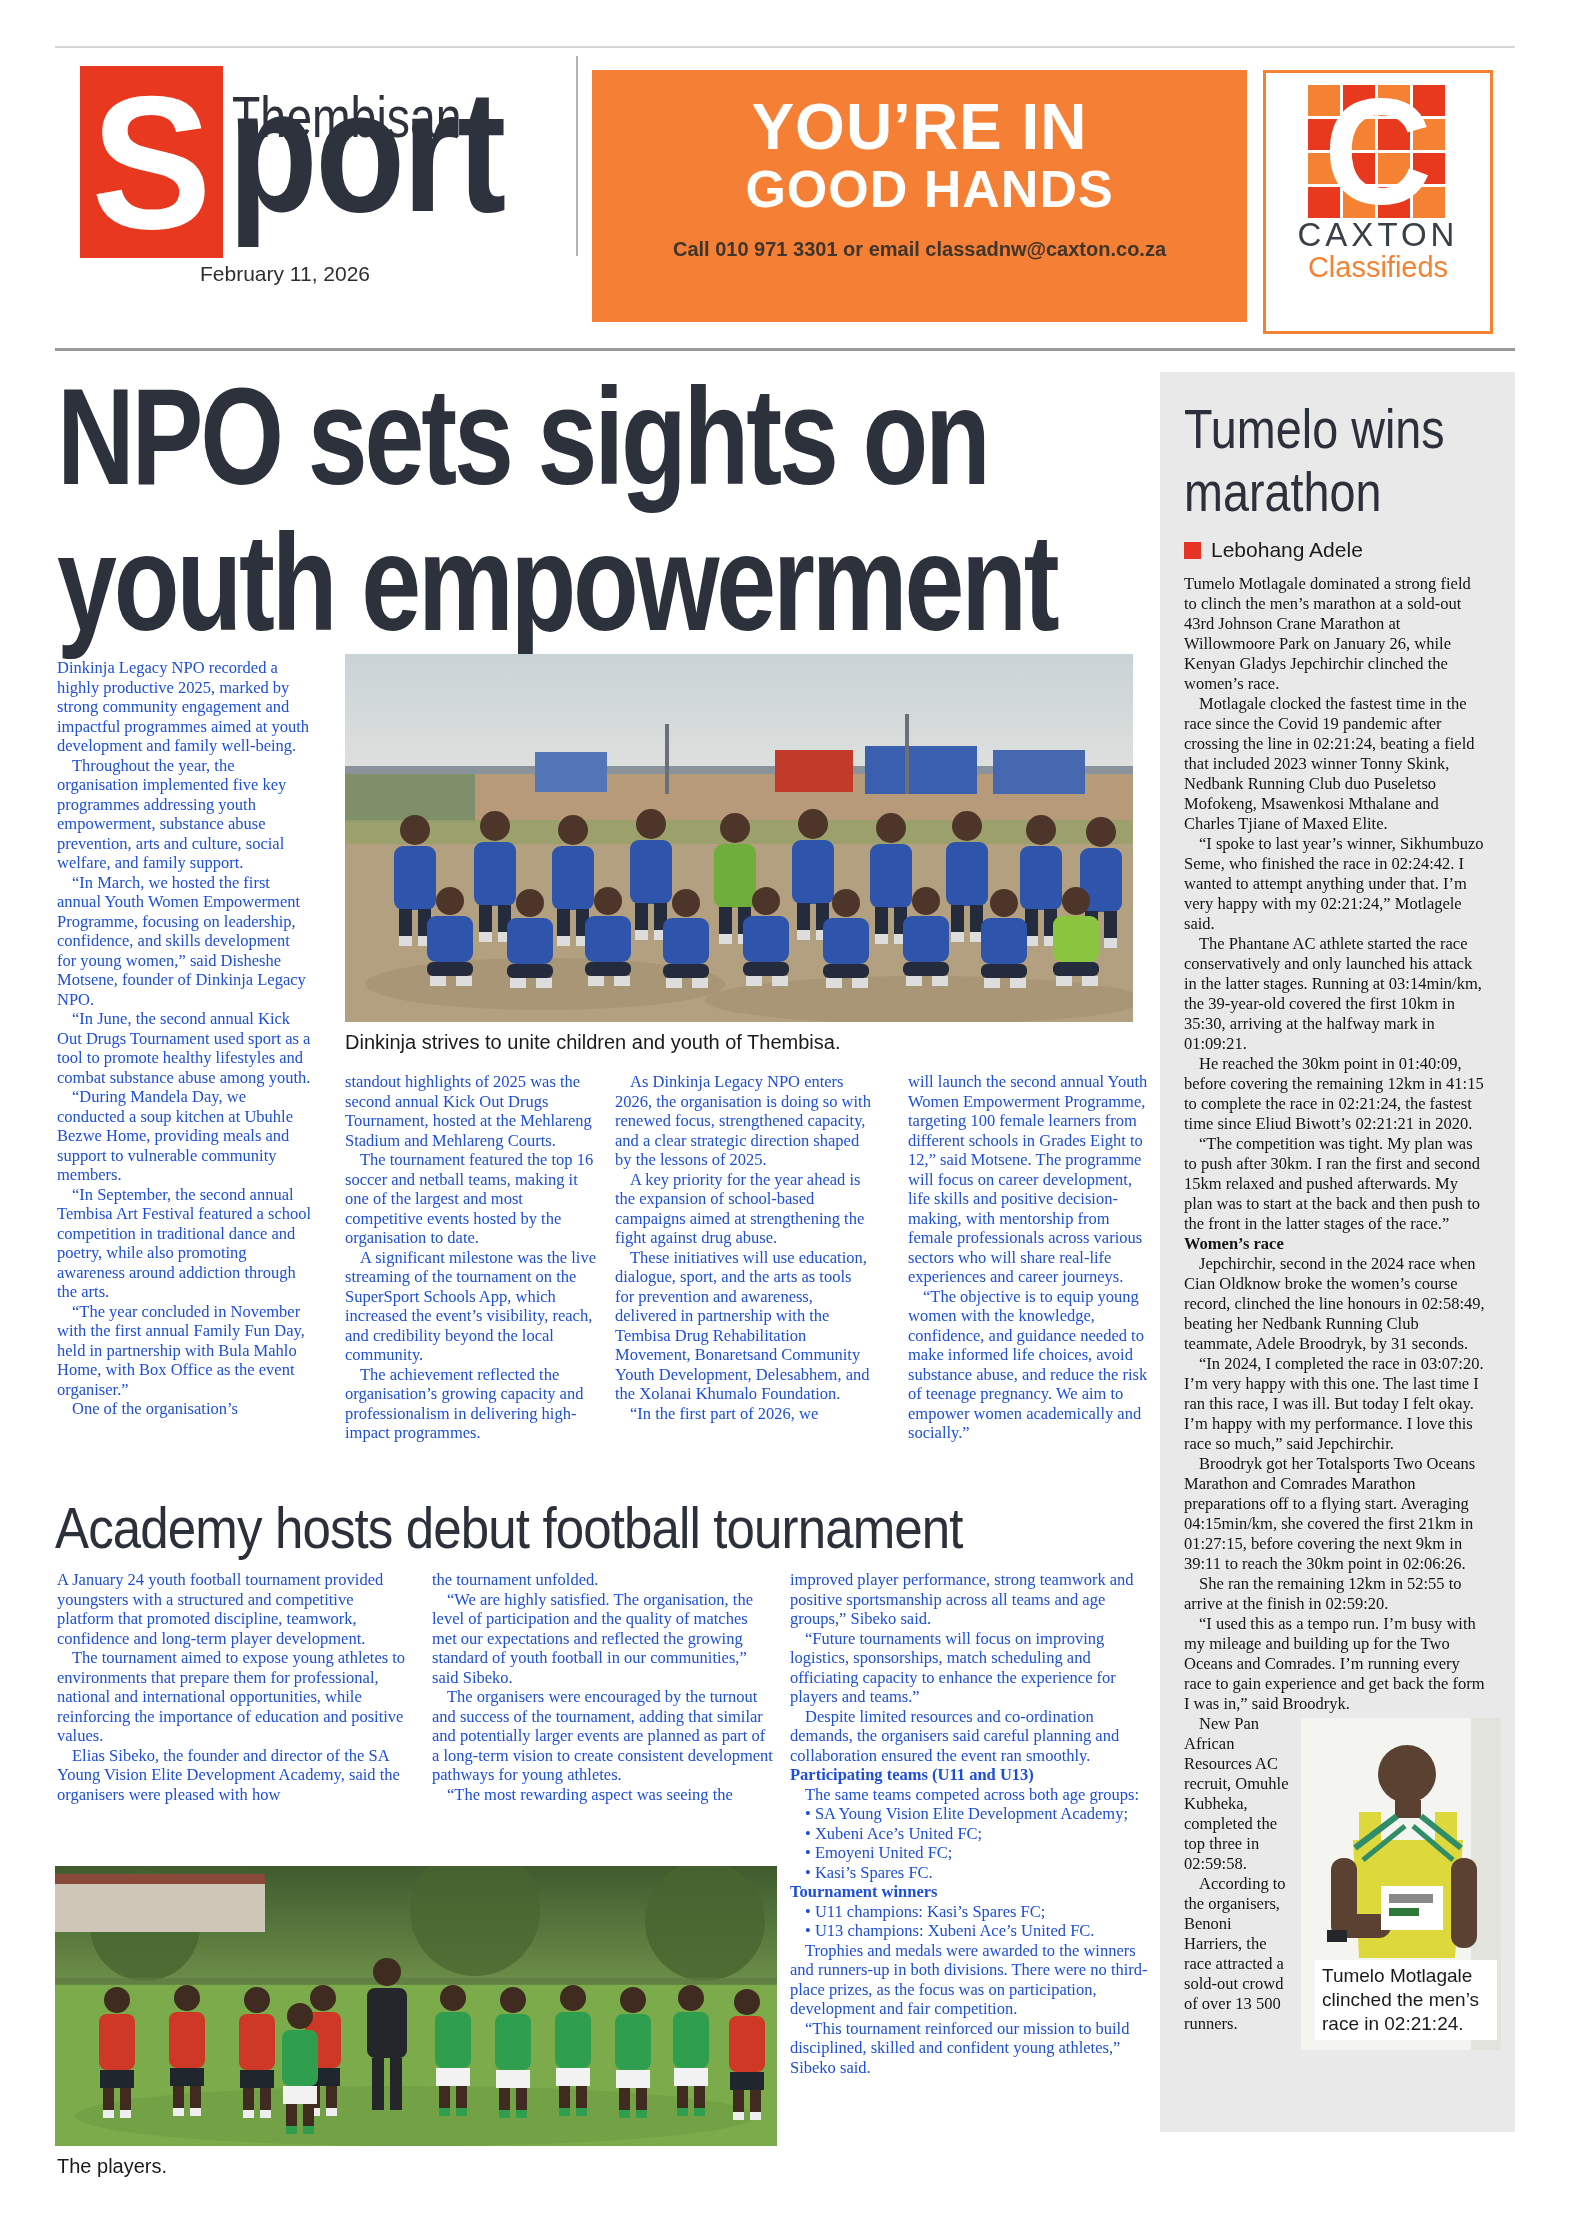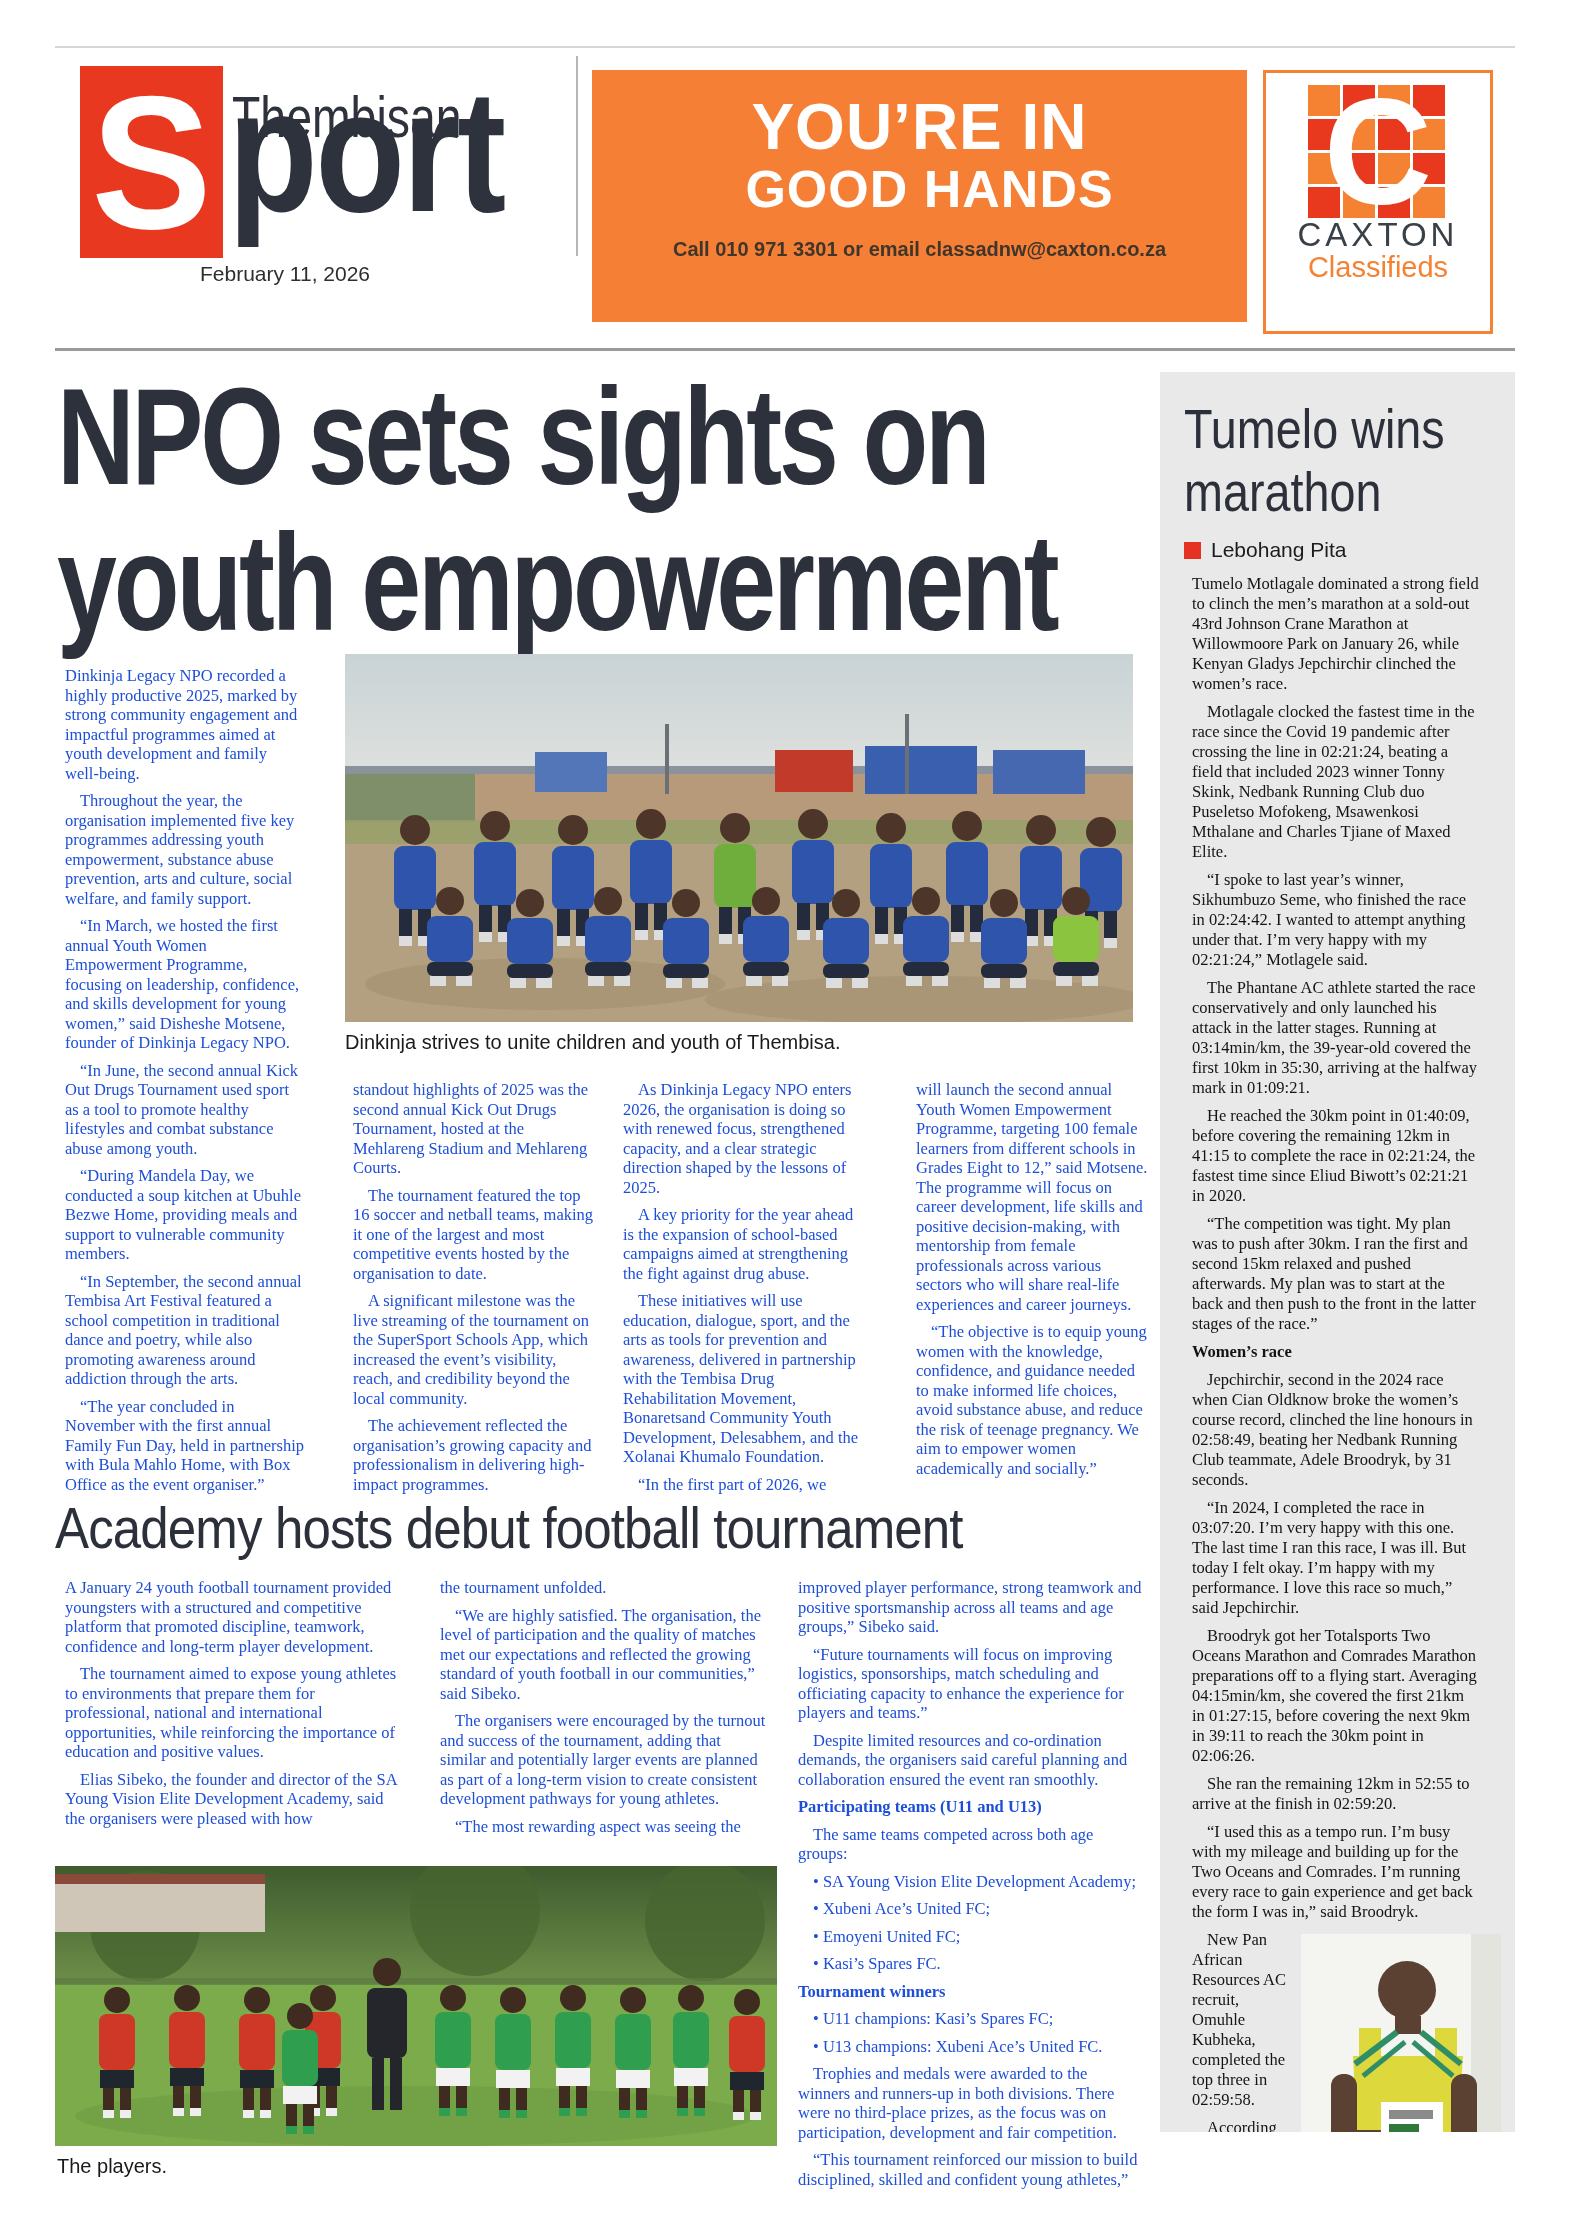--- a/index.html
+++ b/index.html
@@ -40,21 +40,21 @@
   .mega{font-family:"Liberation Sans",sans-serif;font-weight:700;font-size:138px;line-height:140px;
         color:#2d313c;letter-spacing:-4px;transform:scaleX(.78);transform-origin:0 0;white-space:nowrap;}
   .mega1{left:57px;top:366px;}
   .mega2{left:57px;top:512px;}
   .headline2{left:55px;top:1498px;font-family:"Liberation Sans",sans-serif;font-weight:400;font-size:58px;
              line-height:60px;color:#2b303a;letter-spacing:-1px;transform:scaleX(.88);
              transform-origin:0 0;white-space:nowrap;}
 
   
   .bodytext{font-size:16.5px;line-height:19.5px;color:#1d4ed8;overflow:hidden;}
-  .para{margin:8px;text-indent:15px;}
+  .para{margin:0;text-indent:15px;}
   .para.ni{text-indent:0;}
   .para.subhead{font-weight:700;text-indent:0;}
   .caption{font-family:"Liberation Sans",sans-serif;font-size:20px;line-height:24px;color:#1a1a1a;}
 
   .m-col1{left:57px;top:658px;width:256px;height:845px;}
   .m-photo{left:345px;top:654px;width:788px;height:368px;}
   .m-caption{left:345px;top:1030px;width:780px;}
   .m-col2{left:345px;top:1072px;width:258px;height:435px;}
   .m-col3{left:615px;top:1072px;width:256px;height:435px;}
   .m-col4{left:908px;top:1072px;width:250px;height:435px;}
@@ -317,21 +317,21 @@
       <use href="#pl-g" x="245" y="268"></use>
     </svg>
   </div>
   <div class="abs caption a-caption">The players.</div>
 
   <div class="abs sidebar">
     <div class="sb-headline">Tumelo wins</div>
     <div class="sb-headline">marathon</div>
     <div class="sb-byline">
       <span class="sb-byline-square"></span>
-      <span>Lebohang Pita</span>
+      <span>Lebohang Adele</span>
     </div>
     <div>
         <p class="para ni">Tumelo Motlagale dominated a strong field to clinch the men’s marathon at a sold-out 43rd Johnson Crane Marathon at Willowmoore Park on January 26, while Kenyan Gladys Jepchirchir clinched the women’s race.</p>
         <p class="para">Motlagale clocked the fastest time in the race since the Covid 19 pandemic after crossing the line in 02:21:24, beating a field that included 2023 winner Tonny Skink, Nedbank Running Club duo Puseletso Mofokeng, Msawenkosi Mthalane and Charles Tjiane of Maxed Elite.</p>
         <p class="para">“I spoke to last year’s winner, Sikhumbuzo Seme, who finished the race in 02:24:42. I wanted to attempt anything under that. I’m very happy with my 02:21:24,” Motlagele said.</p>
         <p class="para">The Phantane AC athlete started the race conservatively and only launched his attack in the latter stages. Running at 03:14min/km, the 39-year-old covered the first 10km in 35:30, arriving at the halfway mark in 01:09:21.</p>
         <p class="para">He reached the 30km point in 01:40:09, before covering the remaining 12km in 41:15 to complete the race in 02:21:24, the fastest time since Eliud Biwott’s 02:21:21 in 2020.</p>
         <p class="para">“The competition was tight. My plan was to push after 30km. I ran the first and second 15km relaxed and pushed afterwards. My plan was to start at the back and then push to the front in the latter stages of the race.”</p>
         <p class="para subhead">Women’s race</p>
         <p class="para">Jepchirchir, second in the 2024 race when Cian Oldknow broke the women’s course record, clinched the line honours in 02:58:49, beating her Nedbank Running Club teammate, Adele Broodryk, by 31 seconds.</p>

